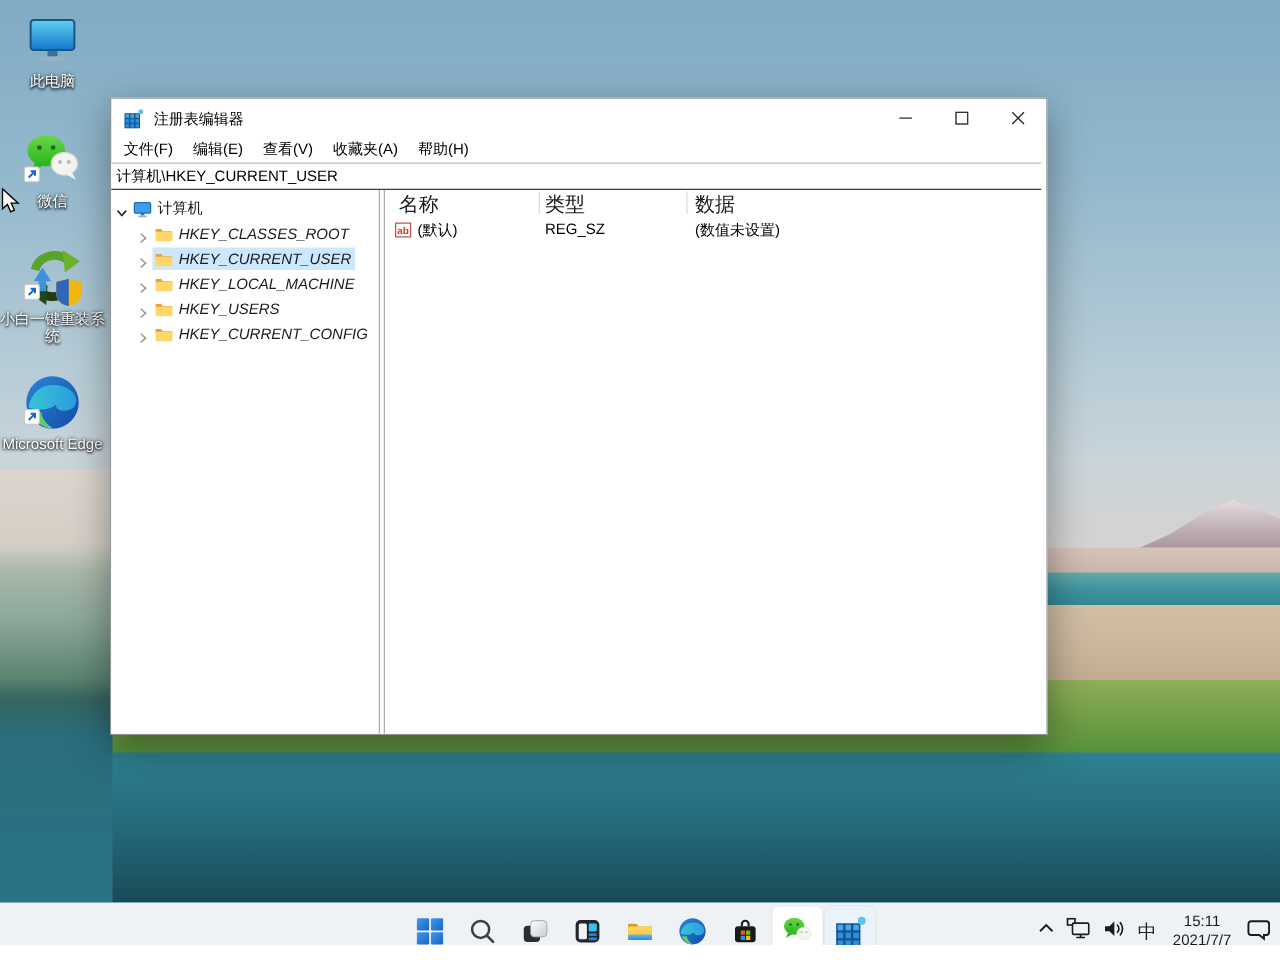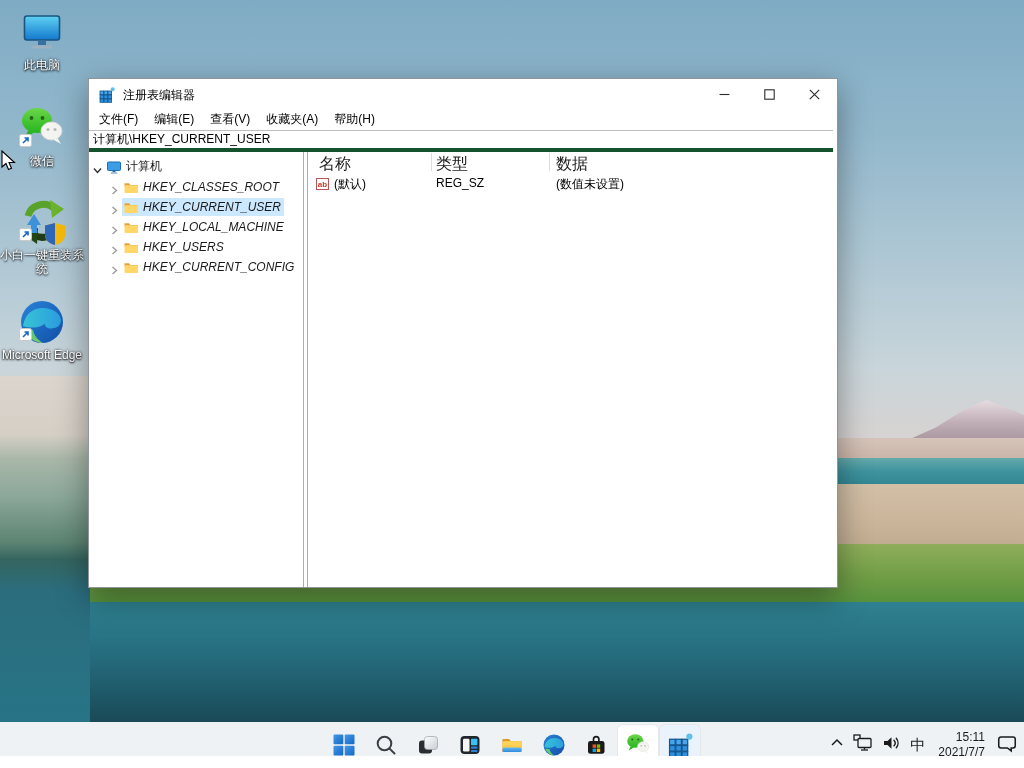--- a/index.html
+++ b/index.html
@@ -31,21 +31,21 @@
   .win { position:absolute; left:88px; top:78px; width:750px; height:510px; background:#fff;
     border:1px solid #8f9598; box-shadow:0 10px 30px rgba(0,0,0,.38); font-size:12px; color:#1a1a1a; }
   .titlebar { position:absolute; left:0; top:0; right:0; height:32px; display:flex; align-items:center; padding-left:10px; }
   .titlebar .ticon { margin-right:8px; display:flex; }
   .title-text { font-size:12px; color:#000; }
   .wctrl { position:absolute; right:0; top:0; height:32px; display:flex; }
   .wbtn { width:45px; height:31px; display:flex; align-items:center; justify-content:center; }
   .menubar { position:absolute; left:0; top:32px; right:0; height:19px; display:flex; align-items:flex-start; padding-left:2px; }
   .menu-item { padding:0 8px; font-size:12px; color:#000; }
   .addressbar { position:absolute; left:0; top:51px; right:4px; height:22px; background:#fff;
-    border-top:1px solid #bdbdbd; border-bottom:4px solid #14532d; display:flex; align-items:center; padding-left:4px; font-size:12px; color:#000; }
+    border-top:1px solid #bdbdbd; border-bottom:1px solid #14532d; display:flex; align-items:center; padding-left:4px; font-size:12px; color:#000; }
   .panes { position:absolute; left:0; top:73px; right:0; bottom:0; }
   .tree-pane { position:absolute; left:0; top:0; width:214px; bottom:0; background:#fff; overflow:hidden; padding-top:4px; }
   .splitter { position:absolute; left:214px; top:0; width:5px; bottom:0; background:#fff;
     border-left:1px solid #aeaeae; border-right:1px solid #aeaeae; }
   .list-pane { position:absolute; left:219px; top:0; right:0; bottom:0; background:#fff; }
 
   .trow { display:flex; align-items:flex-end; height:20px; white-space:nowrap; }
   .trow .twisty { width:16px; display:flex; justify-content:center; flex:0 0 16px; }
   .trow.child { padding-left:17px;font-style:italic; }
   .trow .titem { display:flex; align-items:center; padding:1px 3px 1px 1px; }
@@ -62,21 +62,21 @@
   .taskbar { position:absolute; left:0; top:722px; width:100%; height:46px; background:#eff2f5; }
   .tb-center { position:absolute; left:50%; top:3px; transform:translateX(-50%); display:flex; gap:2px; }
   .tb-item { position:relative; width:40px; height:40px; border-radius:5px; display:flex; align-items:center; justify-content:center; }
   .tb-item.card { background:#fff; box-shadow:0 0 0 1px rgba(0,0,0,.04); }
   .tb-item.card-active { background:#eaf2fb; box-shadow:0 0 0 1px rgba(0,0,0,.04); }
   .pill { position:absolute; bottom:-1px; left:50%; transform:translateX(-50%); height:3px; border-radius:2px; }
   .pill.gray { width:8px; background:#868b90; }
   .pill.blue { width:18px; background:#0c76d6; }
   .tray { position:absolute; right:6px; top:0; height:46px; display:flex; align-items:center; gap:7px; }
   .tray-ime { font-size:15px; color:#1b1b1b; padding:0 2px; }
-  .tray-clock { text-align:right; font-size:12px; line-height:15px; color:#1b1b1b; padding:0 4px; }
+  .tray-clock { text-align:center; font-size:12px; line-height:15px; color:#1b1b1b; padding:0 4px; }
 
   .cursor { position:absolute; left:1px; top:150px; pointer-events:none; z-index:50; }
 </style>
 </head>
 <body>
 
 <div class="stage">
 
   <div class="wp wp-sky"></div>
   <div class="wp-mountain"></div>

